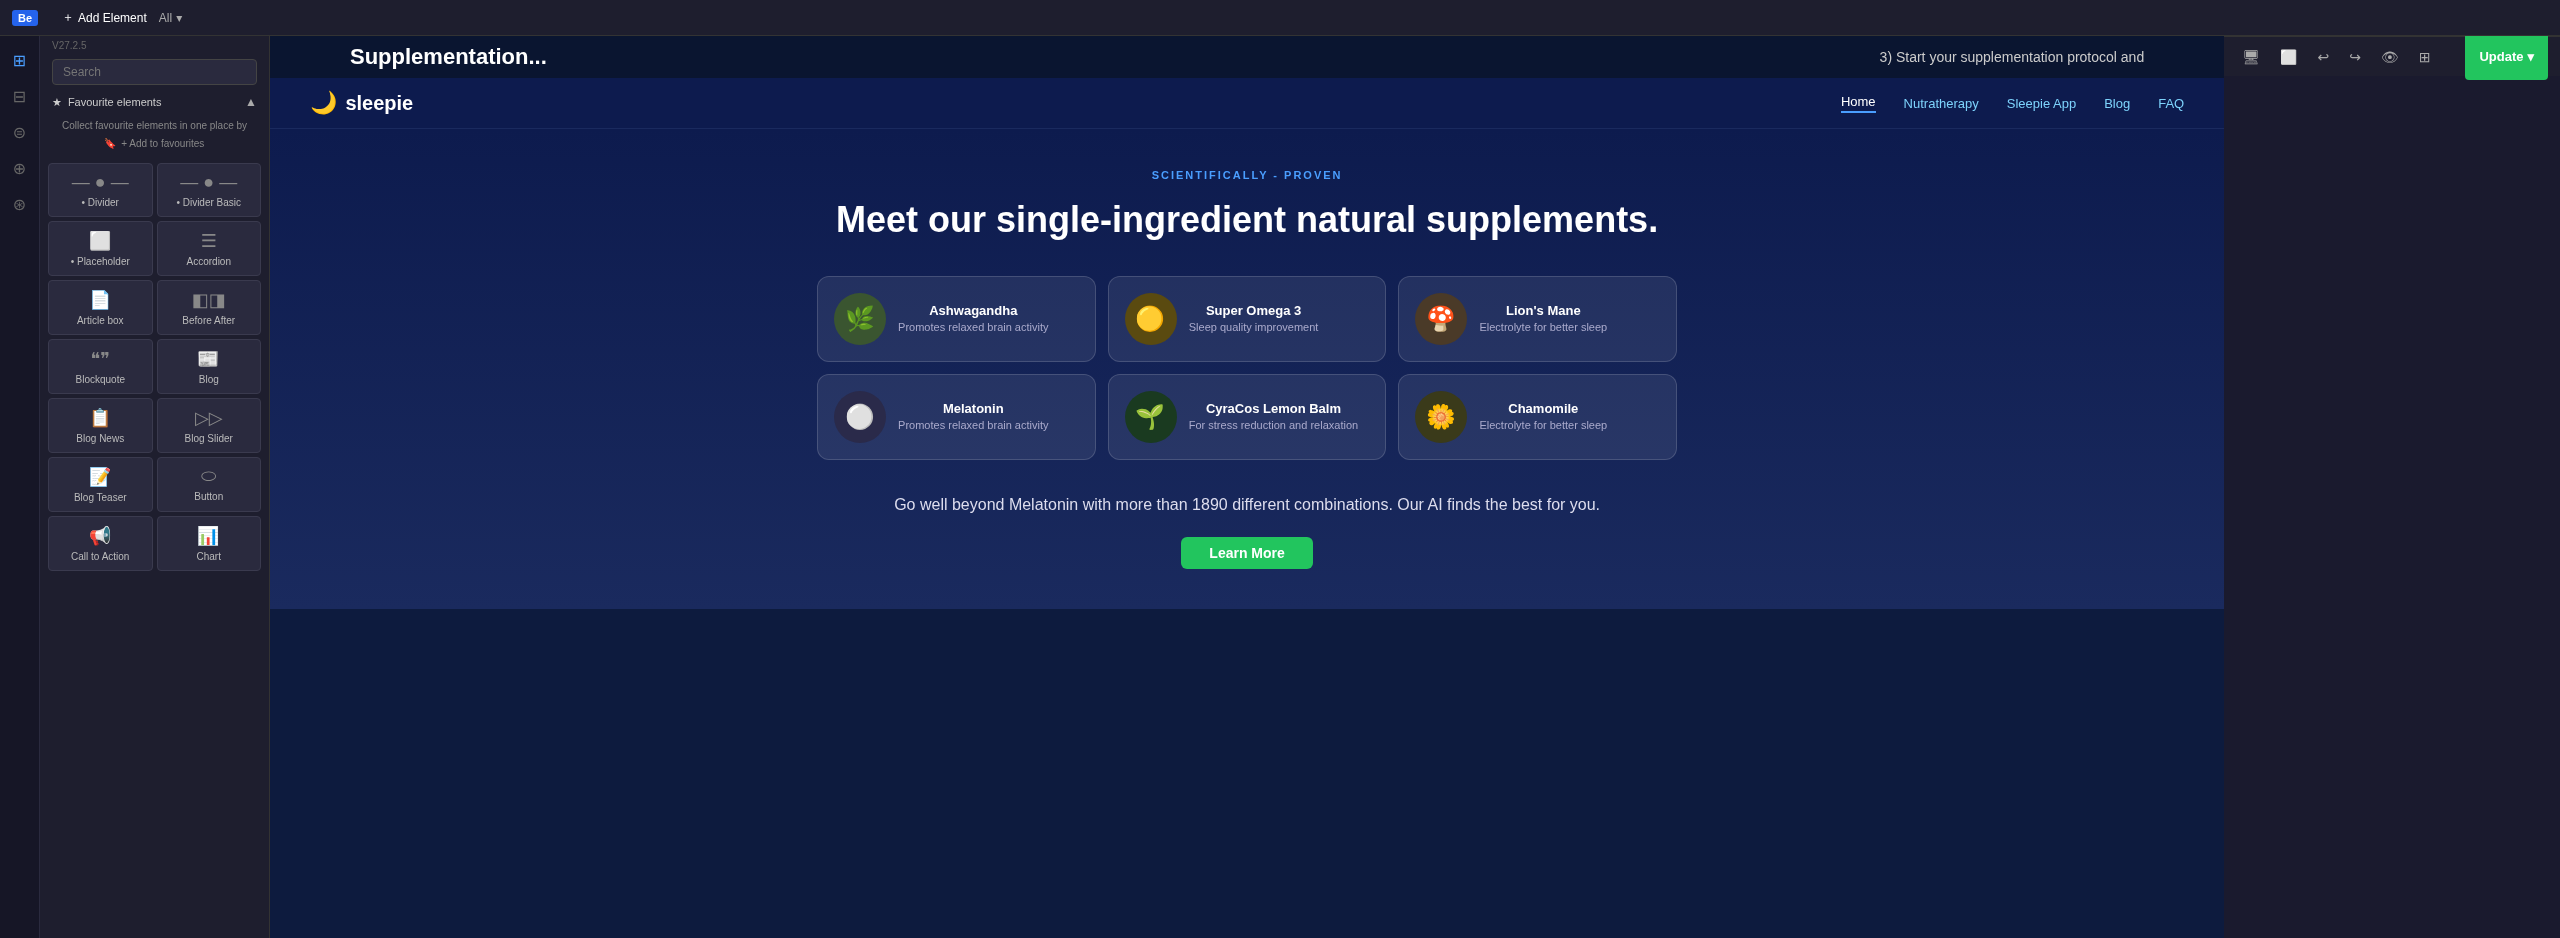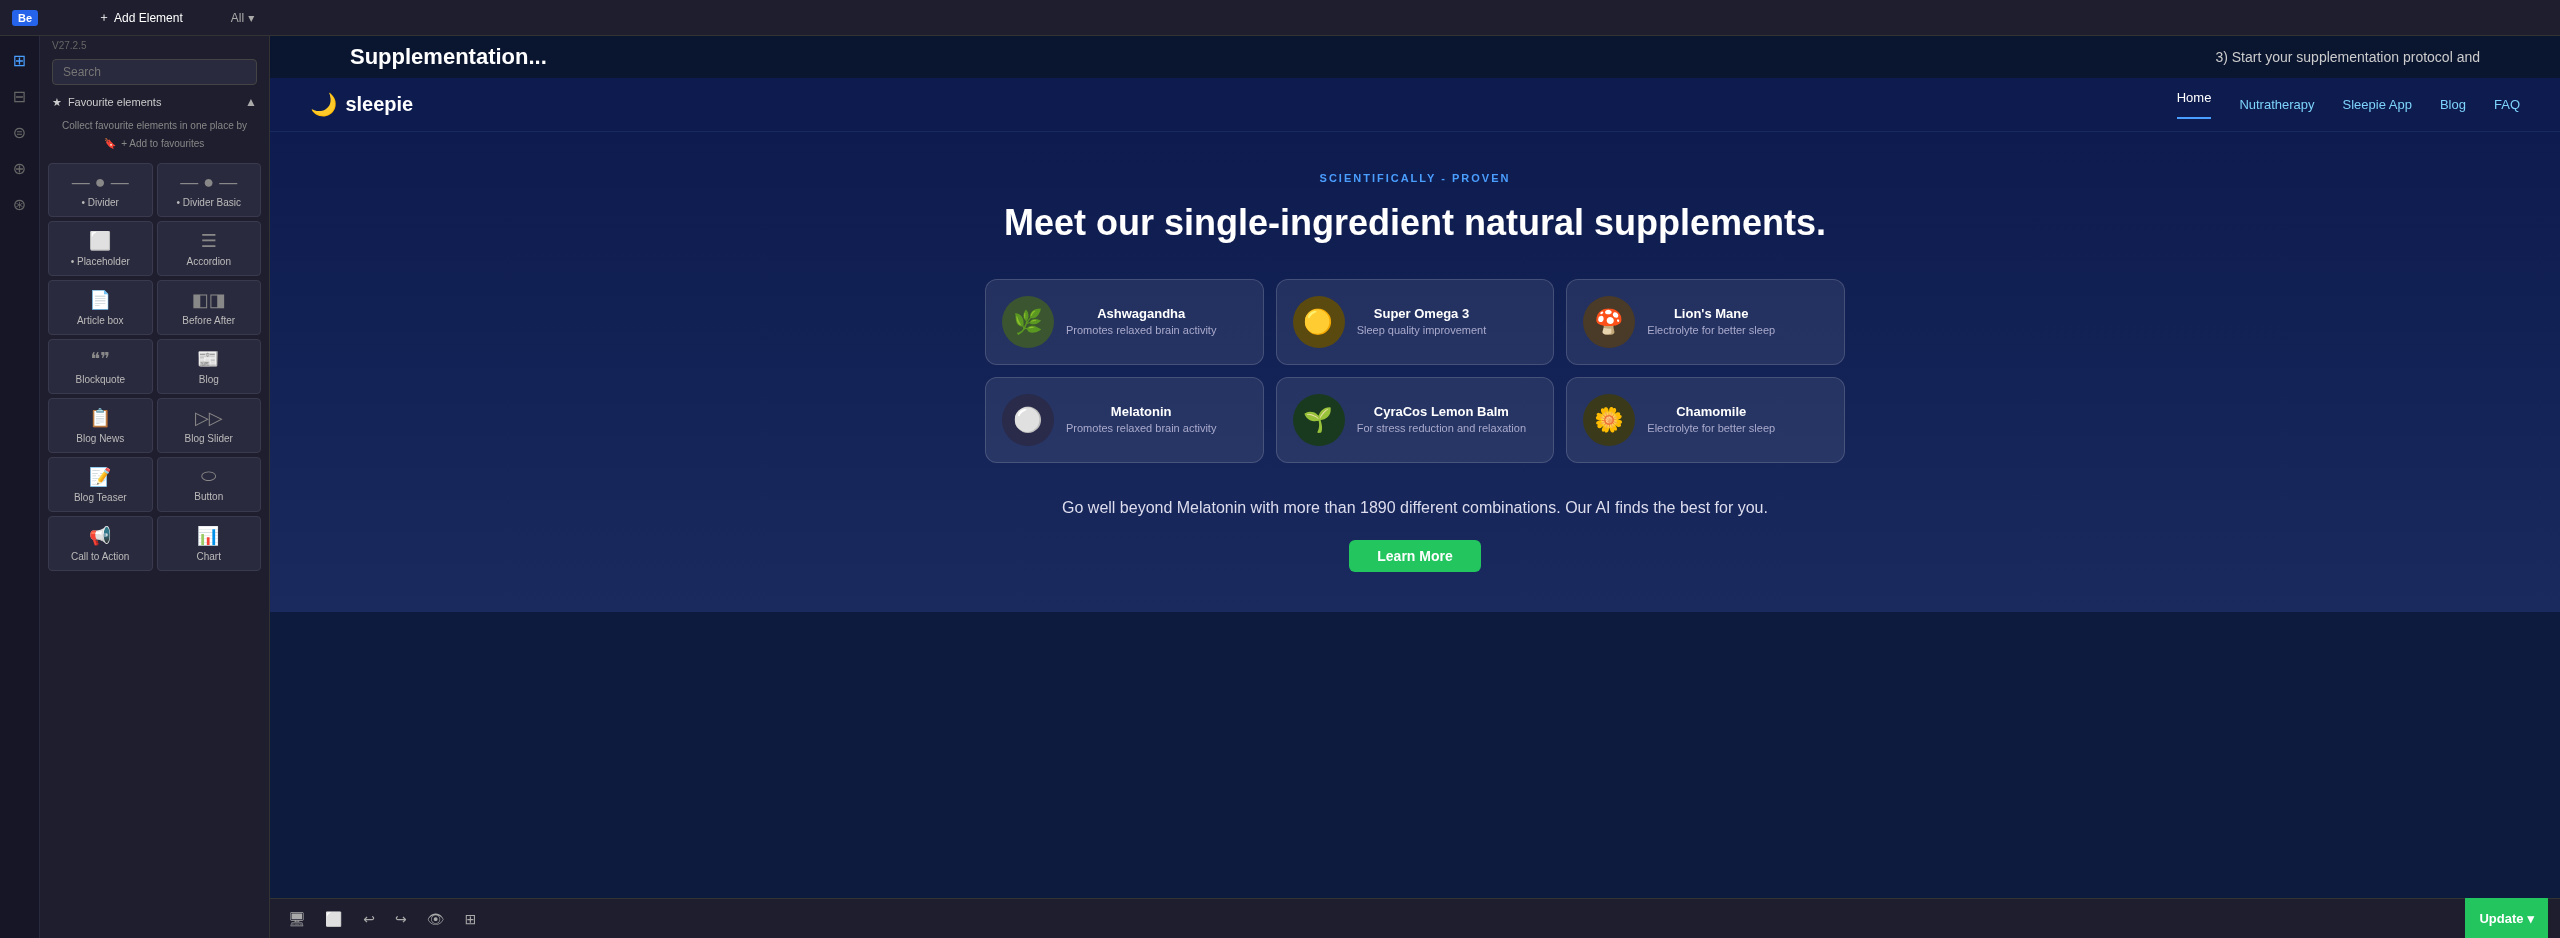--- a/index.html
+++ b/index.html
@@ -7,21 +7,20 @@
 
     
     .top-bar {
       background: #1e1e2e;
       display: flex;
       align-items: center;
       height: 36px;
       padding: 0 12px;
       border-bottom: 1px solid #333;
       flex-shrink: 0;
-      gap: 36px;
     }
     .top-bar-logo {
       background: #2563eb;
       color: #fff;
       font-weight: bold;
       font-size: 11px;
       padding: 2px 6px;
       border-radius: 3px;
       margin-right: 16px;
     }
@@ -133,21 +132,21 @@
     }
     .element-icon {
       font-size: 18px;
       color: #888;
     }
 
     
     .content-area {
       flex: 1;
       display: flex;
-      flex-direction: column;
+      flex-direction: row;
       overflow: hidden;
     }
 
     
     .website-preview {
       flex: 1;
       background: #0d1b3e;
       overflow-y: auto;
       position: relative;
     }
@@ -180,21 +179,21 @@
     }
     .nav-link {
       font-size: 13px;
       color: #7dd3fc;
       cursor: pointer;
       text-decoration: none;
     }
     .nav-link.active {
       color: #fff;
       border-bottom: 2px solid #4a9eff;
-      padding-bottom: 12px;
+      padding-bottom: 2px;
     }
 
     
     .preview-hero {
       background: linear-gradient(180deg, #0d1b4e 0%, #1a2a5e 100%);
       padding: 40px 60px;
       text-align: center;
     }
     .hero-tag {
       color: #4a9eff;

